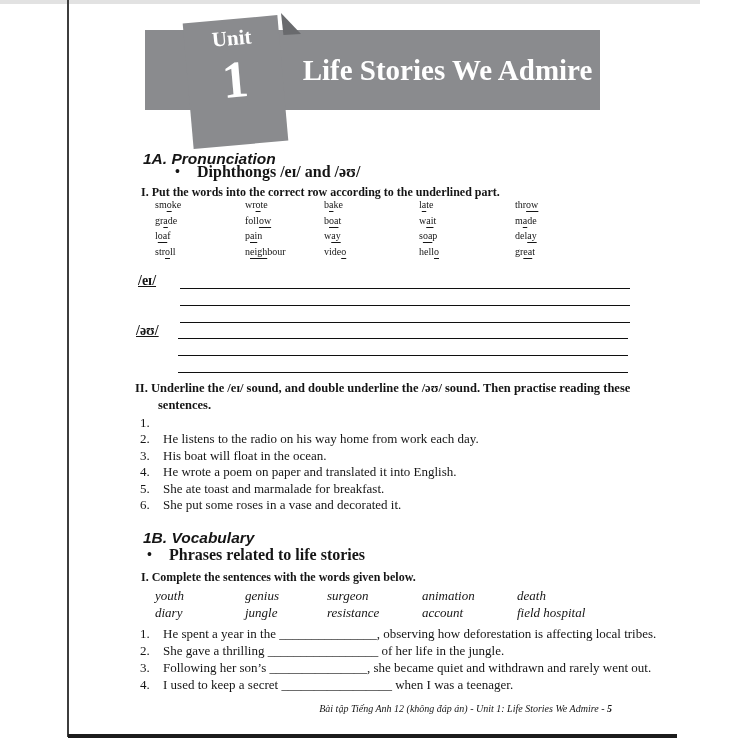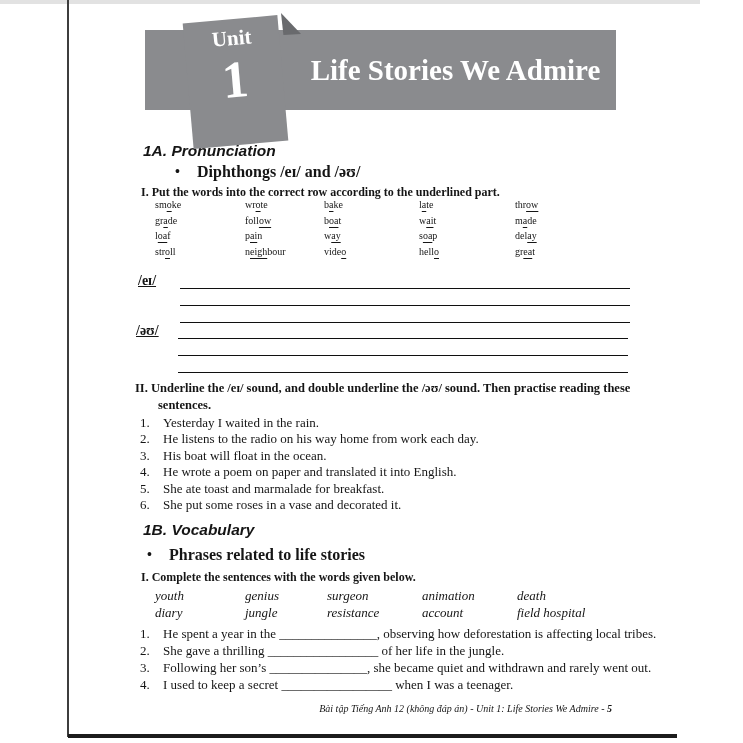--- a/index.html
+++ b/index.html
@@ -10,39 +10,39 @@
     font-family:"Liberation Serif","DejaVu Serif",serif;
     color:#151515;
     overflow:hidden;
   }
   
   .scan-top{position:absolute;left:0;top:0;width:700px;height:4px;background:#e2e2e2;}
   .page-left-border{position:absolute;left:67px;top:0;width:2px;height:737px;background:#3d3d3d;}
   .page-bottom-border{position:absolute;left:68px;top:734px;width:609px;height:4px;background:#1c1c1c;}
 
   
-  .banner{position:absolute;left:145px;top:30px;width:455px;height:80px;background:#8a8b8e;z-index:1;padding-left:16px;}
+  .banner{position:absolute;left:145px;top:30px;width:455px;height:80px;background:#8a8b8e;z-index:1;}
   .banner-title{
     position:absolute;left:150px;right:0;top:0;height:80px;line-height:80px;
     text-align:center;color:#ffffff;font-weight:bold;font-size:29px;
     font-family:"Liberation Serif","DejaVu Serif",serif;white-space:nowrap;
   }
   .fold{position:absolute;left:281px;top:13px;width:20px;height:22px;background:#696a6d;
     clip-path:polygon(0 0,100% 95%,12% 100%);z-index:2;}
   .unit-tab{
     position:absolute;left:188px;top:19px;width:95px;height:126px;background:#8a8b8e;
     transform:rotate(-5deg);z-index:3;text-align:center;color:#fff;
   }
   .unit-word{display:block;margin-top:7px;font-size:21px;font-weight:bold;}
   .unit-num{display:block;margin-top:0px;font-size:52px;font-weight:bold;line-height:58px;}
 
   
   .sec-head{
     position:absolute;font-family:"Liberation Sans","DejaVu Sans",sans-serif;
-    font-weight:bold;font-style:italic;font-size:15.5px;white-space:nowrap;
+    font-weight:bold;font-style:italic;font-size:15.5px;white-space:nowrap;margin-top:8px;
   }
   .topic-head{position:absolute;font-weight:bold;font-size:16px;white-space:nowrap;}
   .topic-head .bullet{display:inline-block;width:22px;font-size:14px;vertical-align:1px;}
   .instr{position:absolute;font-weight:bold;font-size:12px;white-space:nowrap;}
 
   .word-grid{
     position:absolute;left:155px;top:197px;width:478px;
     display:grid;grid-template-columns:90px 79px 95px 96px 1fr;
     font-size:10px;line-height:15.5px;
   }
@@ -137,21 +137,20 @@
     <div class="blank-line"></div>
     <div class="blank-line"></div>
   </div>
 </div>
 
 <div class="hang" style="left:135px;top:380px;">II. Underline the /eɪ/ sound, and double underline the /əʊ/ sound. Then practise reading these sentences.</div>
 
 <div class="num-list" style="left:140px;top:415px;">
   <div class="num-row">
     <span class="num">1.</span>
-    <span class="txt">Yesterday I waited in the rain.</span>
   </div>
   <div class="num-row">
     <span class="num">2.</span>
     <span class="txt">He listens to the radio on his way home from work each day.</span>
   </div>
   <div class="num-row">
     <span class="num">3.</span>
     <span class="txt">His boat will float in the ocean.</span>
   </div>
   <div class="num-row">

